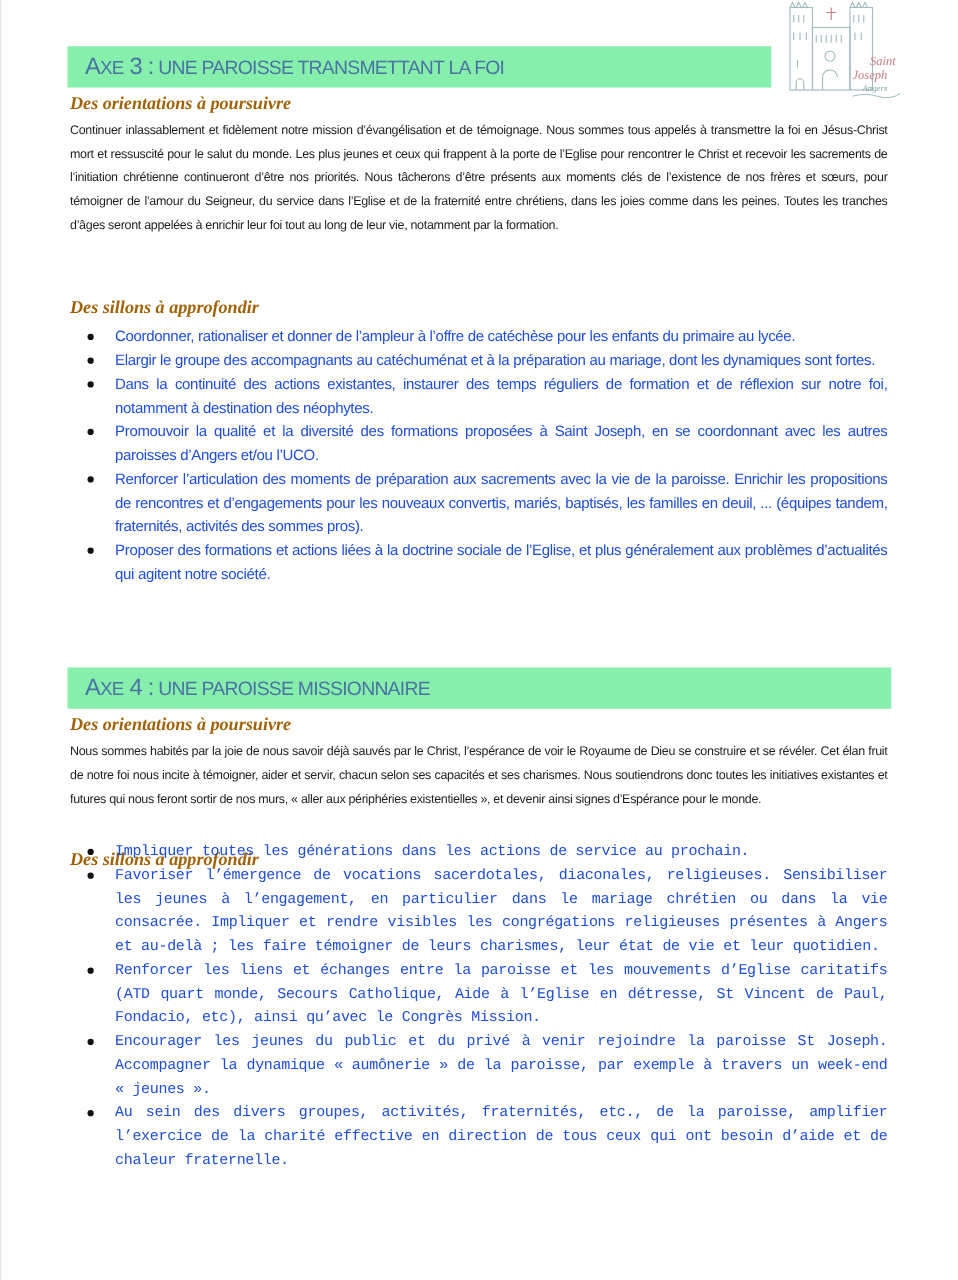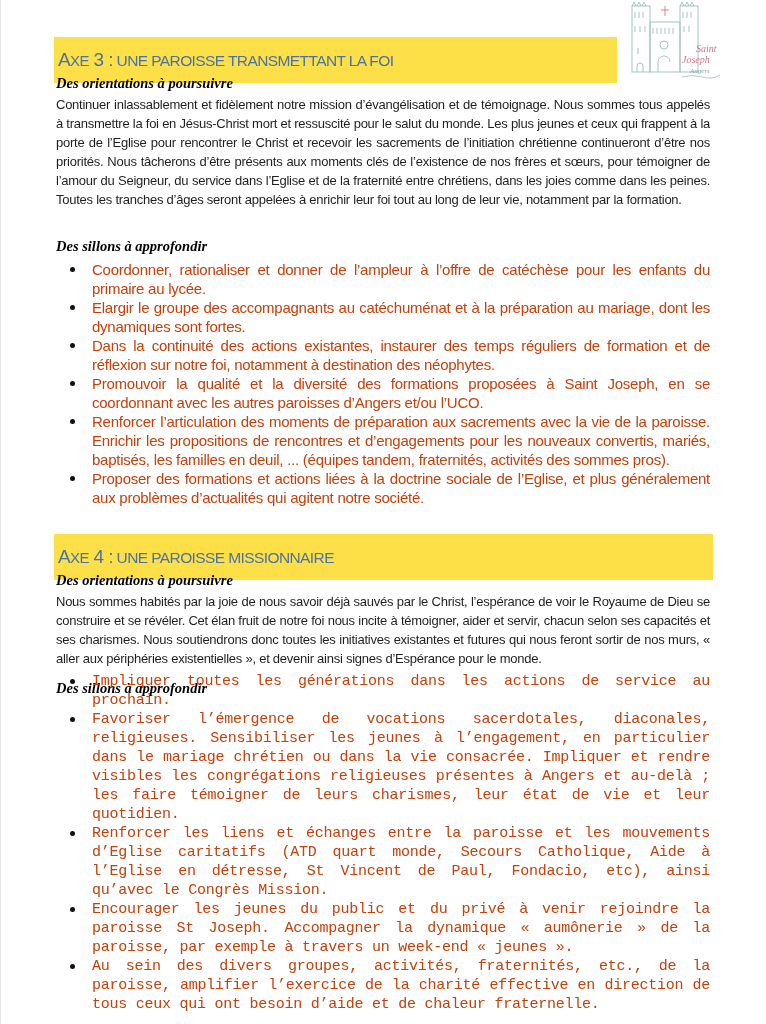--- a/index.html
+++ b/index.html
@@ -1,27 +1,27 @@
 <!DOCTYPE html>
 <html><head>
 <meta charset="utf-8">
 <style>
   html, body { margin: 0; padding: 0; background: #ffffff; }
   body { width: 766px; height: 1024px; position: relative; overflow: hidden; font-family: "Liberation Sans", sans-serif; color: #1a1a1a; }
   .page-edge { position: absolute; left: 0; top: 0; width: 1px; height: 1024px; background: #e6e6e6; }
   .logo { position: absolute; left: 624px; top: 0; width: 110px; height: 80px; }
-  .section-head { position: absolute; left: 54px; height: 46px; background: #fde047; display: flex; align-items: center; padding-left: 4px; box-sizing: border-box; }
+  .section-head { position: absolute; left: 54px; height: 33px; background: #86efac; display: flex; align-items: center; padding-left: 14px; box-sizing: border-box; }
   .section-head .title { font-family: "Liberation Sans Narrow", "Liberation Sans", sans-serif; color: #4b72a4; font-size: 17px; letter-spacing: -0.6px; white-space: nowrap; }
   .section-head .axe { font-size: 19px; }
   .section-head .axe-small { font-size: 15px; }
   .section-head .rest { font-size: 15.5px; }
-  .subhead { position: absolute; left: 56px; font-family: "Liberation Serif", serif; font-style: italic; font-weight: bold; color: #000000; font-size: 14.5px; }
-  .para { position: absolute; left: 56px; width: 654px; font-size: 13px; line-height: 19px; text-align: justify; letter-spacing: -0.25px; color: #1f1f1f; }
+  .subhead { position: absolute; left: 56px; font-family: "Liberation Serif", serif; font-style: italic; font-weight: bold; color: #a16207; font-size: 14.5px; }
+  .para { position: absolute; left: 56px; width: 654px; font-size: 10px; line-height: 19px; text-align: justify; letter-spacing: -0.25px; color: #1f1f1f; }
   ul.bullets { position: absolute; left: 56px; width: 654px; margin: 0; padding: 0; list-style: none; }
-  ul.bullets li { position: relative; padding-left: 36px; font-size: 15px; line-height: 19px; text-align: justify; letter-spacing: -0.25px; color: #c2410c; }
+  ul.bullets li { position: relative; padding-left: 36px; font-size: 12px; line-height: 19px; text-align: justify; letter-spacing: -0.25px; color: #1d4ed8; }
   ul.bullets li::before { content: ""; position: absolute; left: 14px; top: 7px; width: 5px; height: 5px; border-radius: 50%; background: #111; }
 </style>
 </head>
 <body>
 
 <div class="page-edge"></div>
 
 <div class="logo">
   <svg width="110" height="80" viewBox="0 0 110 80">
     <g fill="none" stroke="#9fbcbf" stroke-width="0.9">

